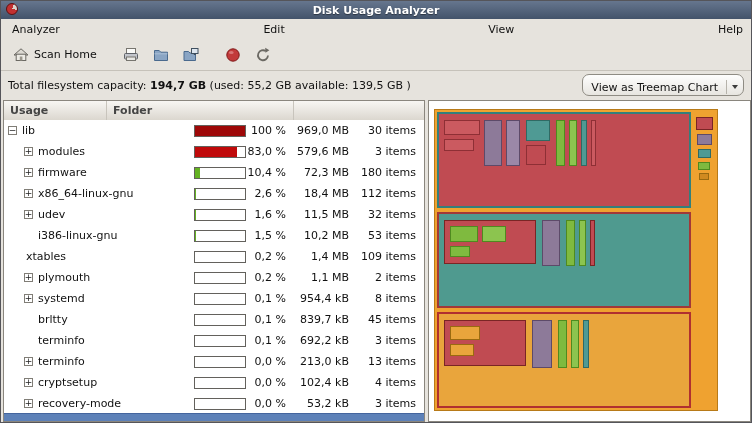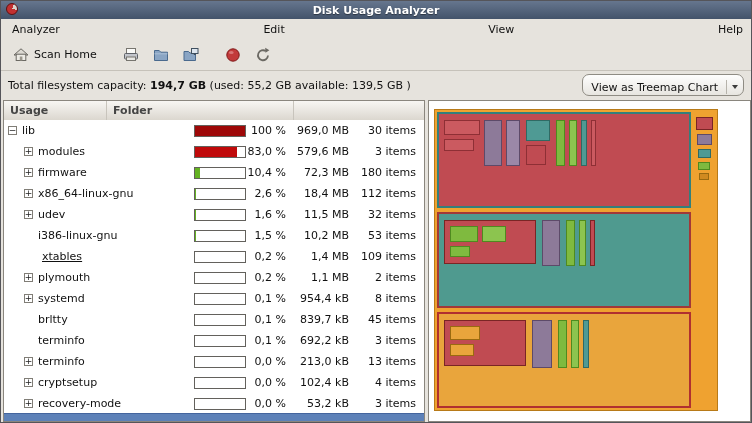--- a/index.html
+++ b/index.html
@@ -253,21 +253,21 @@
           <div class="cell cell-usage">
             <span class="usage-bar">
               <span class="usage-fill" style="width: 1px; background: rgb(100, 178, 34);"></span>
             </span>
             <span class="usage-pct">1,5 %</span>
           </div>
           <div class="cell cell-size">10,2 MB</div>
           <div class="cell cell-contents">53 items</div>
         </div>
         <div class="row">
-          <div class="cell cell-folder" style="padding-left: 24px; text-decoration: underline;">
+          <div class="cell cell-folder" style="padding-left: 8px;">
             <span class="expander"></span>
             <span>xtables</span>
           </div>
           <div class="cell cell-usage">
             <span class="usage-bar">
               <span class="usage-fill" style="width: 0px; background: rgb(100, 178, 34);"></span>
             </span>
             <span class="usage-pct">0,2 %</span>
           </div>
           <div class="cell cell-size">1,4 MB</div>

